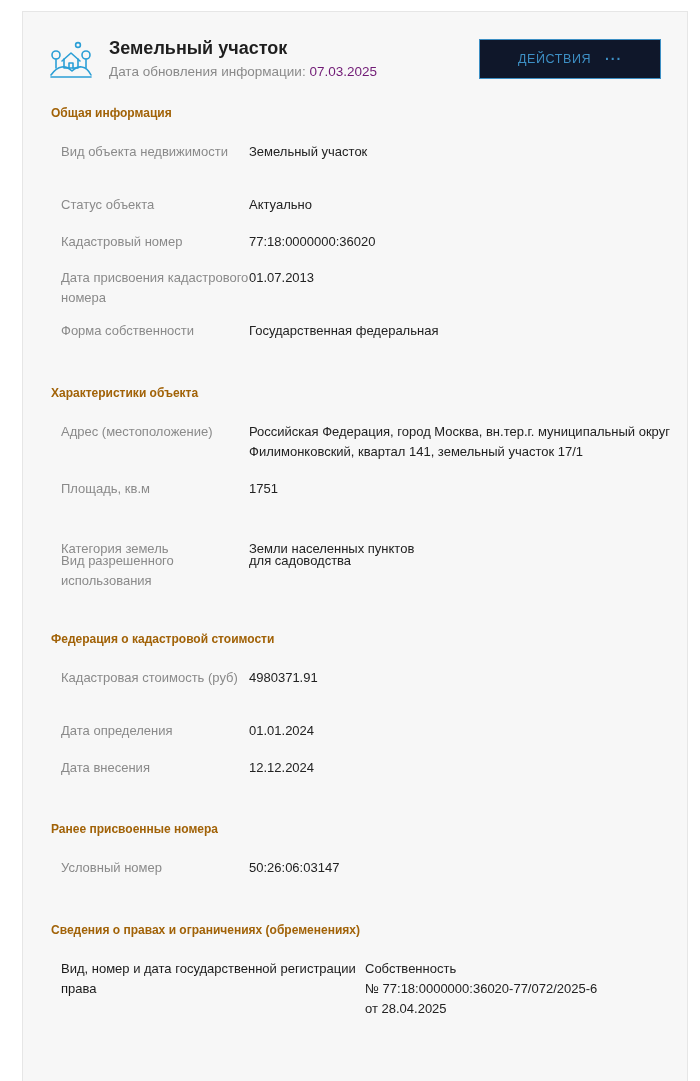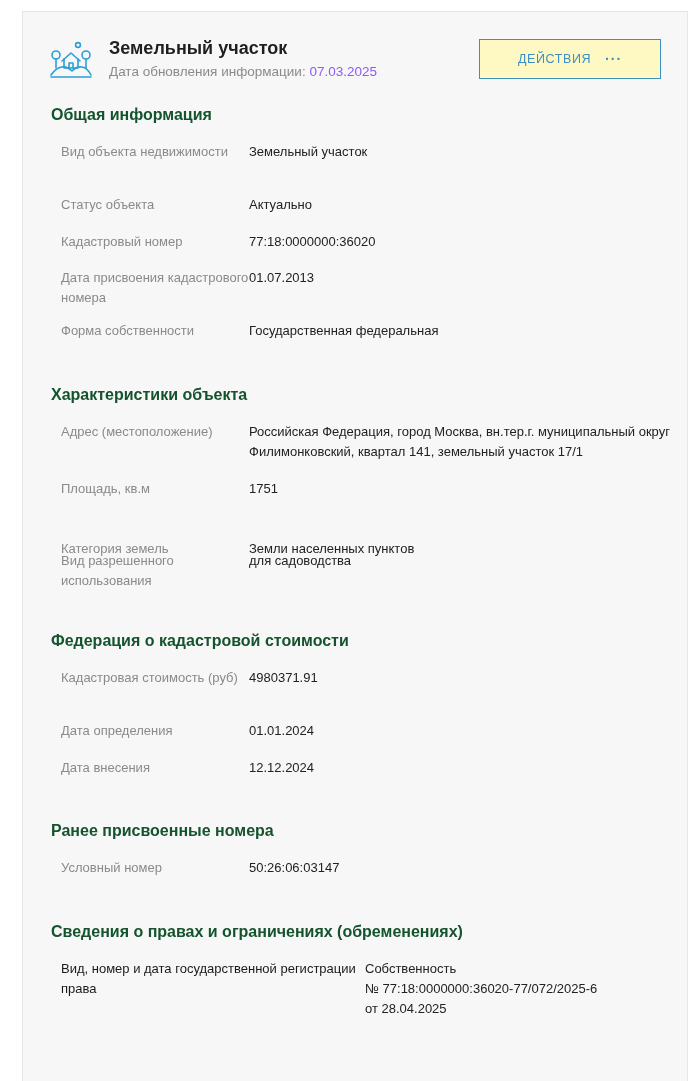--- a/index.html
+++ b/index.html
@@ -4,27 +4,27 @@
 <style>
   html, body { margin: 0; padding: 0; background: #ffffff; }
   body { width: 700px; height: 1081px; position: relative; overflow: hidden;
          font-family: "Liberation Sans", "DejaVu Sans", sans-serif; }
   .card { position: absolute; left: 22px; top: 11px; width: 666px; height: 1080px;
           background: #f7f7f7; border: 1px solid #e6e6e6; border-bottom: none; box-sizing: border-box; }
   .header { position: absolute; left: 0; top: 0; width: 100%; height: 90px; }
   .logo { position: absolute; left: 27px; top: 29px; width: 42px; height: 38px; }
   .title { position: absolute; left: 86px; top: 26px; font-size: 18px; font-weight: bold; color: #1f1f1f; }
   .subtitle { position: absolute; left: 86px; top: 52px; font-size: 13.5px; color: #8a8a8a; }
-  .subtitle .val { color: #8b5cf6; }
+  .subtitle .val { color: #701a75; }
   .actions-btn { position: absolute; left: 456px; top: 27px; width: 182px; height: 40px;
-                 border: 1px solid #3d8fc4; background: #fef9c3; box-sizing: border-box;
+                 border: 1px solid #3d8fc4; background: #0f172a; box-sizing: border-box;
                  display: flex; align-items: center; justify-content: center; gap: 14px;
                  color: #3d8fc4; font-size: 12.5px; letter-spacing: 0.6px; cursor: pointer; }
   .dots { font-size: 14px; letter-spacing: 1px; font-weight: bold; }
-  .section-title { position: absolute; left: 28px; font-size: 16px; font-weight: bold; color: #14532d; }
+  .section-title { position: absolute; left: 28px; font-size: 12px; font-weight: bold; color: #a16207; }
   .row { position: absolute; left: 38px; width: 610px; display: flex; justify-content: space-between; }
   .lbl { width: 188px; font-size: 13px; line-height: 20px; color: #8a8a8a; }
   .val2 { flex: 1; font-size: 13px; line-height: 20px; color: #222222; }
   .rights-row { position: absolute; left: 38px; width: 610px; display: flex; }
   .rights-lbl { width: 304px; font-size: 13px; line-height: 20px; color: #1a1a1a; font-weight: normal; }
   .rights-val { flex: 1; font-size: 13px; line-height: 20px; color: #222222; }
   .rights-val div { white-space: nowrap; }
 </style>
 </head>
 <body>

